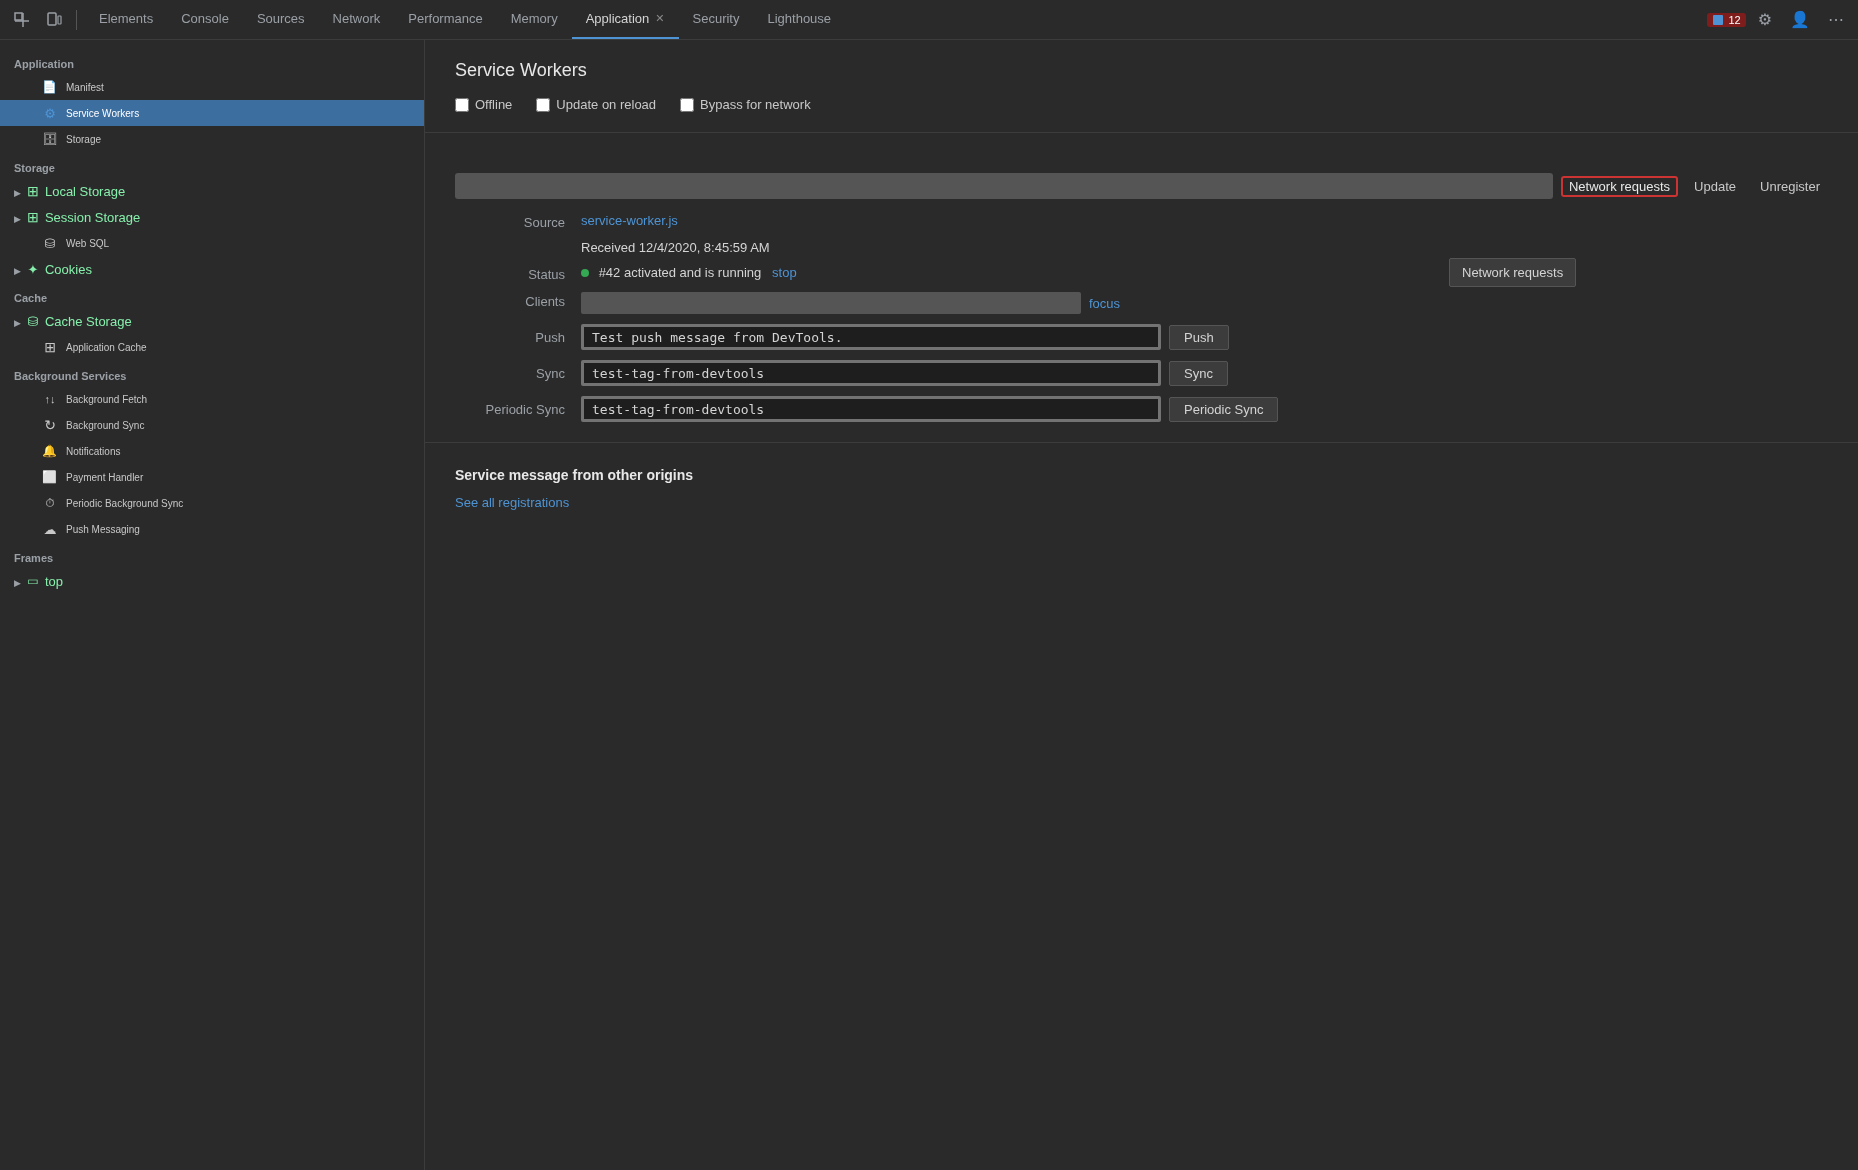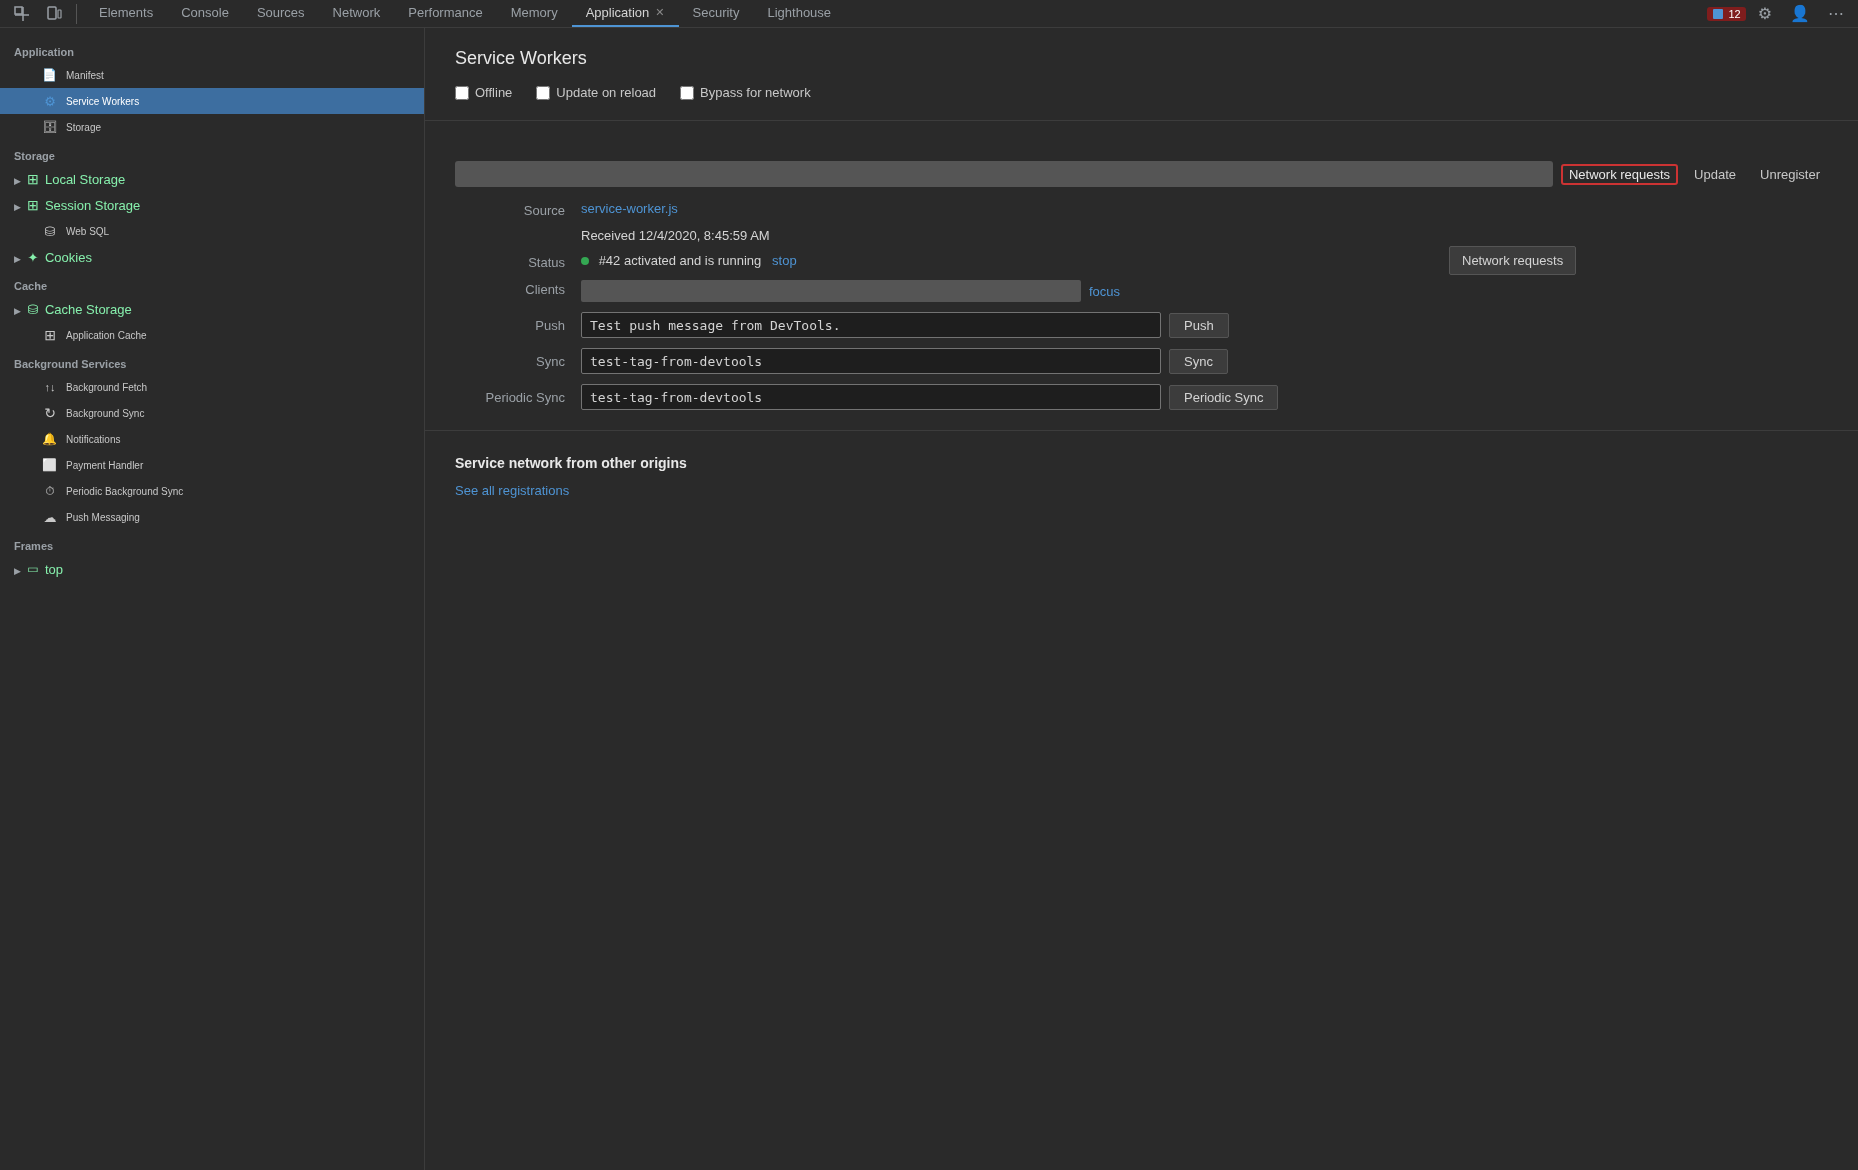--- a/index.html
+++ b/index.html
@@ -15,21 +15,21 @@
       flex-direction: column;
     }
 
     
     .devtools-toolbar {
       background: #2a2a2a;
       border-bottom: 1px solid #3c3c3c;
       display: flex;
       align-items: center;
       padding: 0 8px;
-      height: 28px;
+      height: 40px;
       flex-shrink: 0;
       gap: 4px;
     }
     .toolbar-icon-btn {
       background: none;
       border: none;
       color: #9aa0a6;
       cursor: pointer;
       padding: 4px 6px;
       border-radius: 3px;
@@ -255,21 +255,21 @@
     .field-row {
       display: flex;
       align-items: center;
       gap: 8px;
       margin-bottom: 0;
     }
     .field-input {
       flex: 0 0 580px;
       height: 26px;
       background: #1e1e1e;
-      border: 1px solid #737373;
+      border: 3px solid #737373;
       border-radius: 2px;
       color: #d4d4d4;
       padding: 0 8px;
       font-size: 13px;
       font-family: monospace;
     }
     .field-btn {
       background: #3c3c3c;
       border: 1px solid #555;
       color: #d4d4d4;
@@ -551,20 +551,20 @@
 
         <div class="sw-label" style="padding-top:6px;">Periodic Sync</div>
         <div class="field-row">
           <input class="field-input" type="text" value="test-tag-from-devtools" style="">
           <button class="field-btn">Periodic Sync</button>
         </div>
       </div>
     </div>
 
     <div class="origins-section">
-      <div class="origins-title">Service network from other origins</div>
+      <div class="origins-title">Service message from other origins</div>
       <a class="link-blue" href="#">See all registrations</a>
     </div>
 
     <div class="network-requests-dropdown">Network requests</div>
 
   </div>
 </div>
 
 </body></html>

